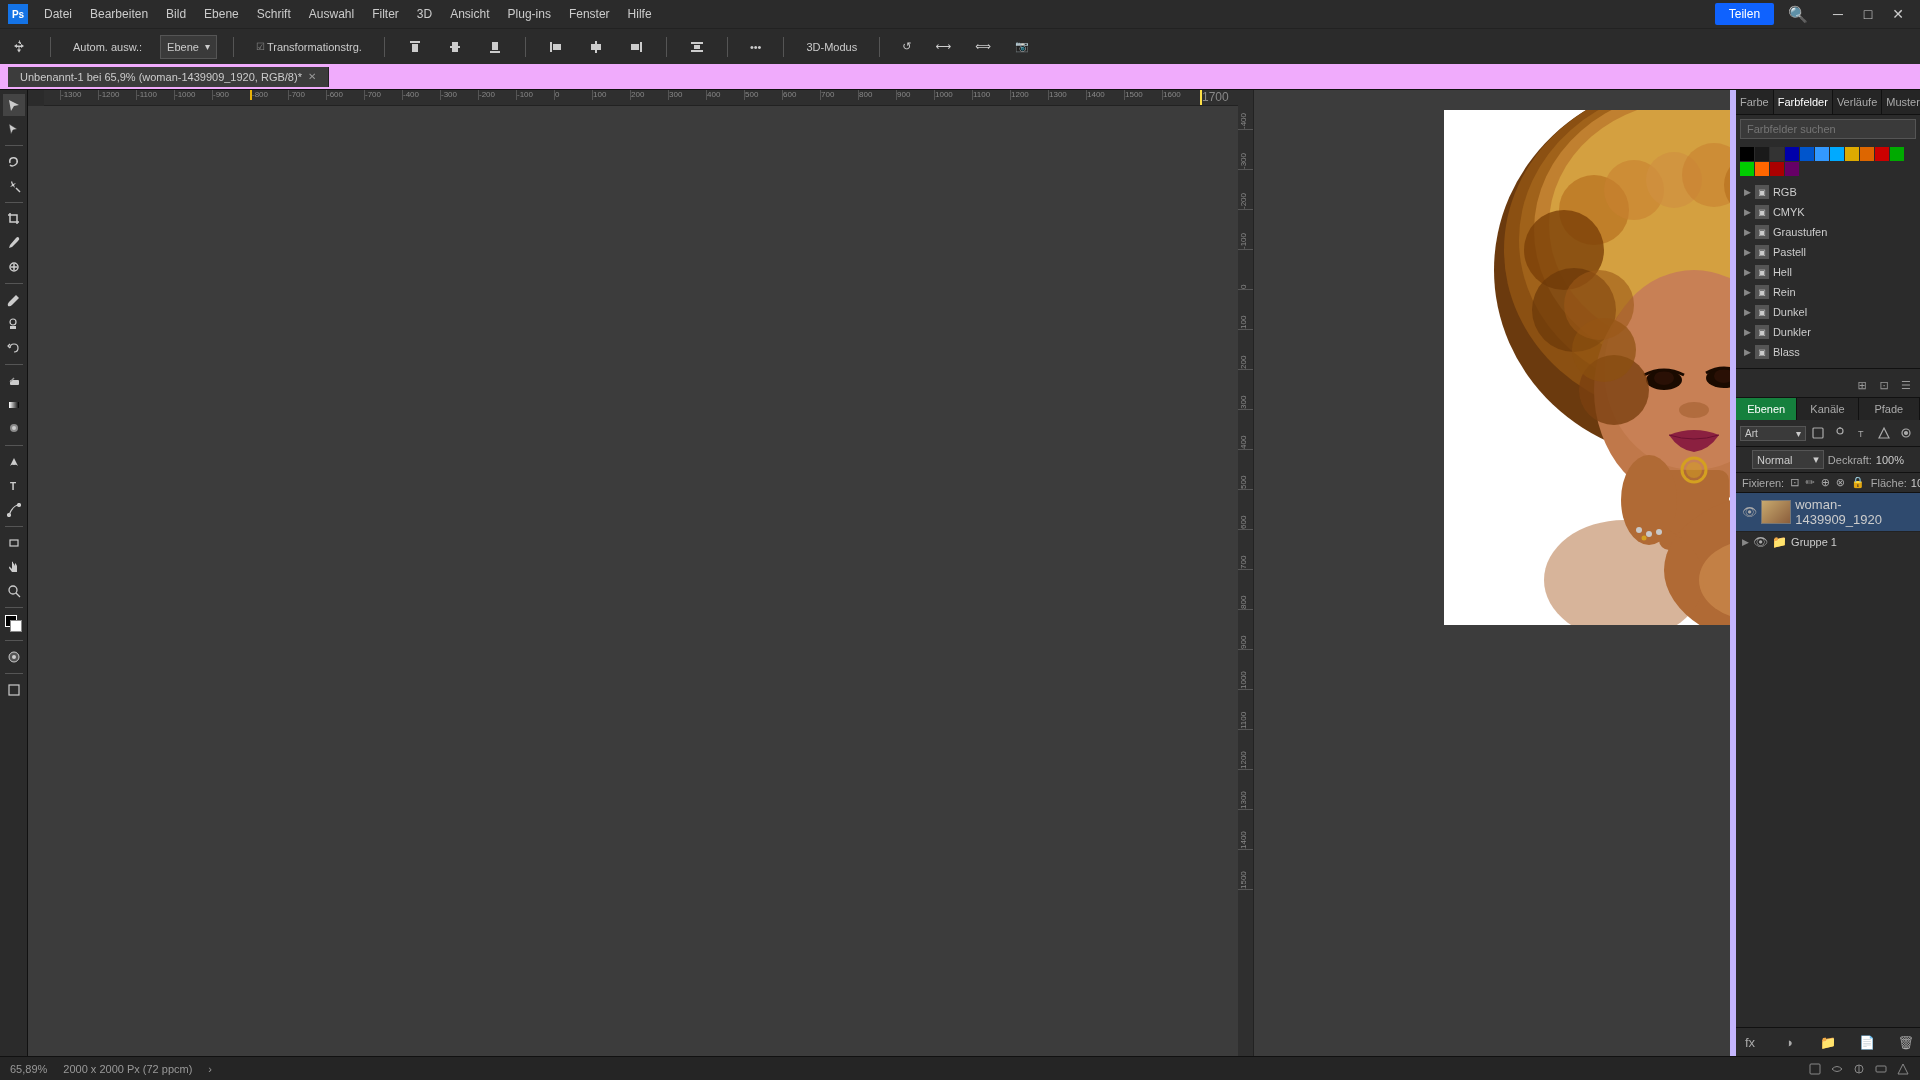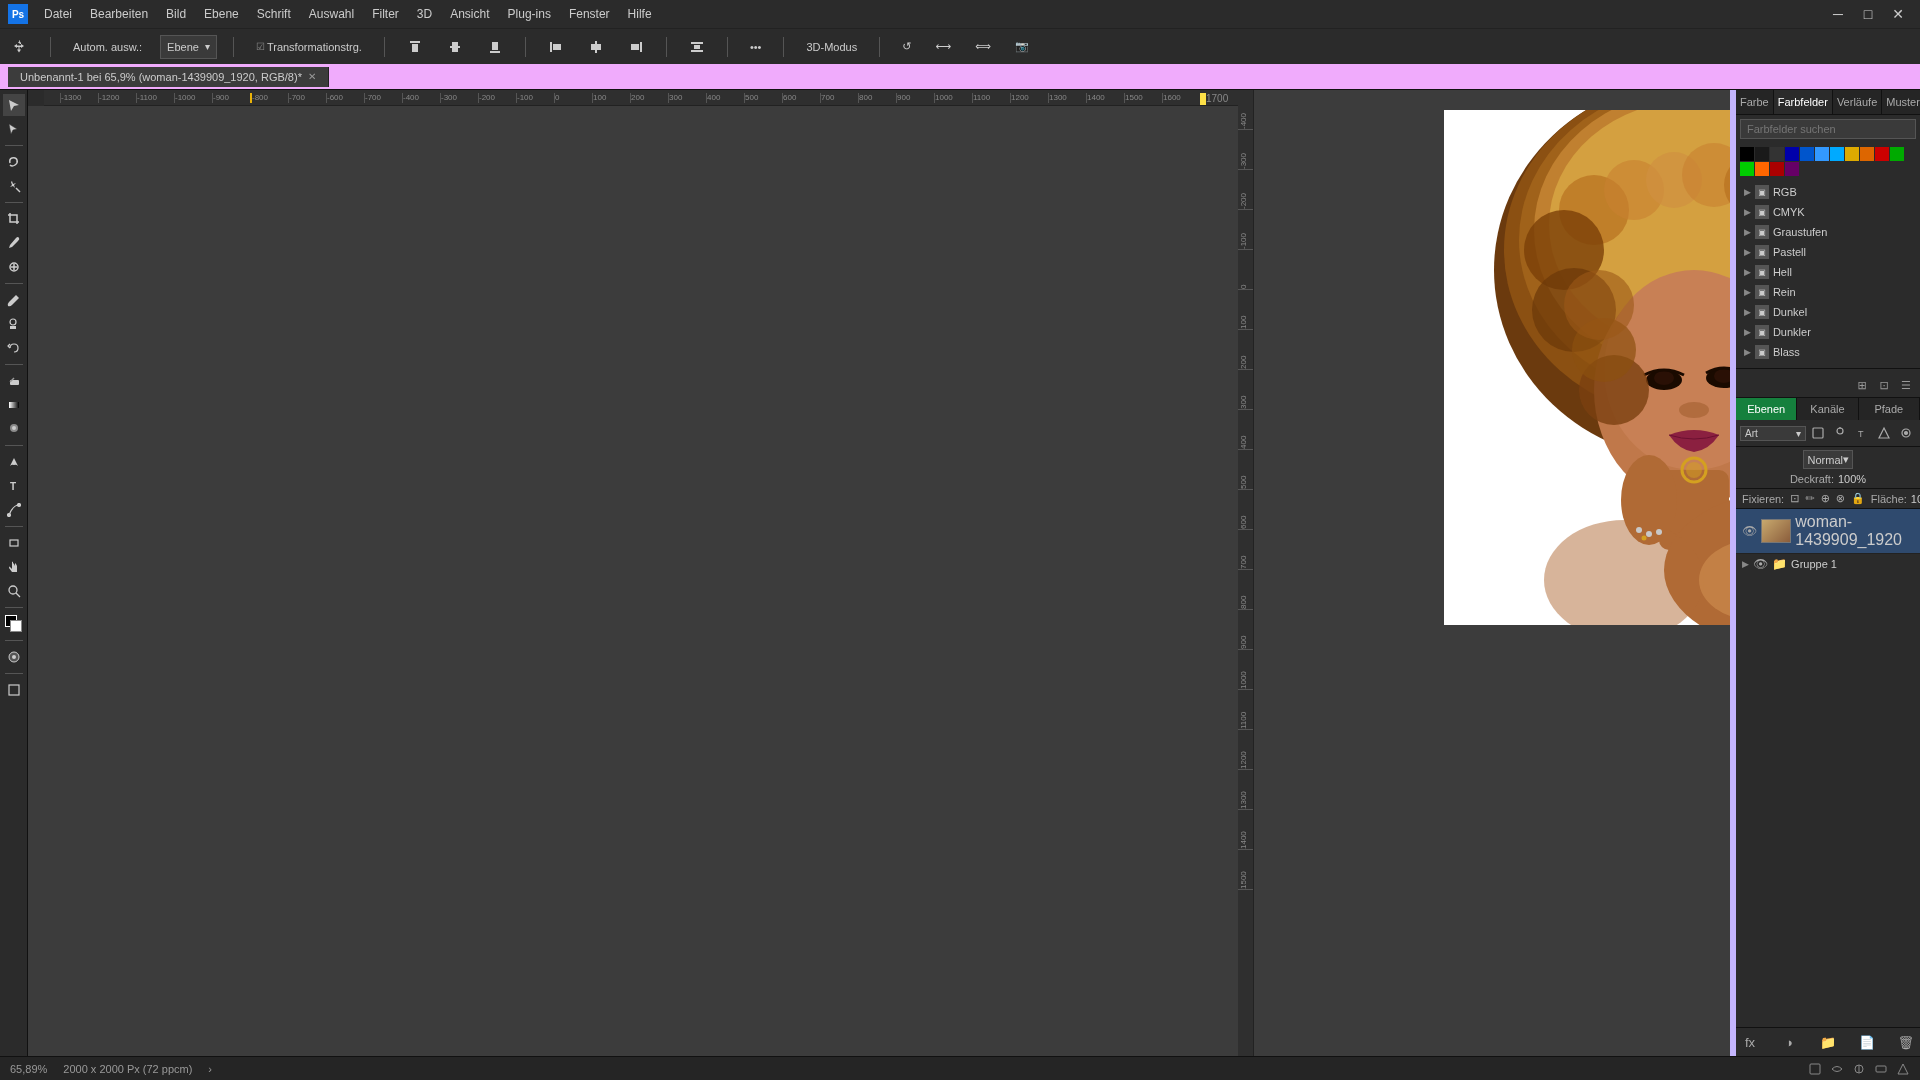--- a/index.html
+++ b/index.html
@@ -74,37 +74,37 @@
     .panel-icon-btn { width: 20px; height: 20px; color: #999; display: flex; align-items: center; justify-content: center; cursor: pointer; font-size: 11px; }
 
     
     #layers-section { flex: 1; display: flex; flex-direction: column; border-top: 1px solid #111; }
     #layers-tabs { display: flex; background: #252525; }
     #layers-tabs .ltab { flex: 1; padding: 5px 4px; text-align: center; font-size: 11px; color: #aaa; cursor: pointer; border-right: 1px solid #111; }
     #layers-tabs .ltab.active { color: #fff; background: #15803d; }
     #layers-toolbar { display: flex; align-items: center; padding: 3px 4px; gap: 2px; background: #2b2b2b; border-bottom: 1px solid #111; }
     #layers-toolbar .lt-btn { width: 20px; height: 20px; color: #aaa; display: flex; align-items: center; justify-content: center; cursor: pointer; font-size: 11px; }
     #layers-toolbar .lt-dropdown { display: flex; align-items: center; background: #3a3a3a; border: 1px solid #555; padding: 1px 4px; color: #ccc; font-size: 10px; cursor: pointer; flex: 1; justify-content: space-between; }
-    #blend-row { display: flex; align-items: center; padding: 3px 16px; gap: 4px; font-size: 11px; background: #2b2b2b; border-bottom: 1px solid #111; flex-direction: column; }
+    #blend-row { display: flex; align-items: center; padding: 3px 16px; gap: 4px; font-size: 11px; background: #2b2b2b; border-bottom: 1px solid #111; }
     #blend-mode { flex: 1; display: flex; align-items: center; background: #3a3a3a; border: 1px solid #555; padding: 2px 4px; color: #ccc; font-size: 11px; cursor: pointer; justify-content: space-between; }
     #opacity-row { display: flex; align-items: center; gap: 4px; }
     #opacity-label { font-size: 11px; color: #aaa; }
     #opacity-val { color: #ccc; font-size: 11px; }
     #fix-row { display: flex; align-items: center; padding: 3px 6px; gap: 6px; font-size: 11px; border-bottom: 1px solid #111; }
     #fix-row .fix-icon { color: #aaa; cursor: pointer; }
     #fill-row { display: flex; align-items: center; gap: 4px; }
     #fill-label { font-size: 11px; color: #aaa; }
     #fill-val { color: #ccc; font-size: 11px; }
     #layers-list { flex: 1; overflow-y: auto; }
     .layer-item { display: flex; align-items: center; padding: 4px 6px; gap: 4px; cursor: pointer; border-bottom: 1px solid #222; }
     .layer-item.active { background: #2f4a6e; }
     .layer-vis { color: #aaa; font-size: 12px; cursor: pointer; }
     .layer-thumb { width: 30px; height: 24px; background: #555; border: 1px solid #777; overflow: hidden; display: flex; align-items: center; justify-content: center; }
     .layer-thumb-inner { width: 100%; height: 100%; background: linear-gradient(135deg, #c8a96e, #8B5E3C); }
-    .layer-name { font-size: 16px; color: #ccc; flex: 1; }
+    .layer-name { font-size: 13px; color: #ccc; flex: 1; }
     .layer-group { display: flex; align-items: center; padding: 3px 6px; gap: 4px; cursor: pointer; }
     .group-arrow { color: #888; font-size: 9px; }
     .group-icon { color: #888; font-size: 12px; }
     .group-name { font-size: 11px; color: #ccc; }
     #layers-bottom { display: flex; justify-content: space-between; padding: 4px; border-top: 1px solid #111; }
     .lb-btn { width: 20px; height: 20px; color: #aaa; display: flex; align-items: center; justify-content: center; cursor: pointer; font-size: 13px; }
 
     
     #statusbar { display: flex; align-items: center; background: #252525; height: 24px; padding: 0 10px; gap: 16px; border-top: 1px solid #111; font-size: 11px; color: #999; }
     #statusbar .status-right { margin-left: auto; display: flex; align-items: center; gap: 8px; }
@@ -124,20 +124,24 @@
       <span class="menu-item">Ebene</span>
       <span class="menu-item">Schrift</span>
       <span class="menu-item">Auswahl</span>
       <span class="menu-item">Filter</span>
       <span class="menu-item">3D</span>
       <span class="menu-item">Ansicht</span>
       <span class="menu-item">Plug-ins</span>
       <span class="menu-item">Fenster</span>
       <span class="menu-item">Hilfe</span>
     </div>
+  </div>
+  <div class="title-center">
+    <button class="share-btn">Teilen</button>
+    <span class="icon-btn">🔍</span>
   </div>
   <div class="window-controls">
     <div class="win-btn">─</div>
     <div class="win-btn">□</div>
     <div class="win-btn close">✕</div>
   </div>
 </div>
 
 <div id="toolbar">
 
@@ -396,21 +400,21 @@
           <div class="ruler-tick" style="font-size:8px;color:#888;min-width:38px;border-left:1px solid #555;display:flex;align-items:flex-end;padding-bottom:1px;">700</div>
           <div class="ruler-tick" style="font-size:8px;color:#888;min-width:38px;border-left:1px solid #555;display:flex;align-items:flex-end;padding-bottom:1px;">800</div>
           <div class="ruler-tick" style="font-size:8px;color:#888;min-width:38px;border-left:1px solid #555;display:flex;align-items:flex-end;padding-bottom:1px;">900</div>
           <div class="ruler-tick" style="font-size:8px;color:#888;min-width:38px;border-left:1px solid #555;display:flex;align-items:flex-end;padding-bottom:1px;">1000</div>
           <div class="ruler-tick" style="font-size:8px;color:#888;min-width:38px;border-left:1px solid #555;display:flex;align-items:flex-end;padding-bottom:1px;">1100</div>
           <div class="ruler-tick" style="font-size:8px;color:#888;min-width:38px;border-left:1px solid #555;display:flex;align-items:flex-end;padding-bottom:1px;">1200</div>
           <div class="ruler-tick" style="font-size:8px;color:#888;min-width:38px;border-left:1px solid #555;display:flex;align-items:flex-end;padding-bottom:1px;">1300</div>
           <div class="ruler-tick" style="font-size:8px;color:#888;min-width:38px;border-left:1px solid #555;display:flex;align-items:flex-end;padding-bottom:1px;">1400</div>
           <div class="ruler-tick" style="font-size:8px;color:#888;min-width:38px;border-left:1px solid #555;display:flex;align-items:flex-end;padding-bottom:1px;">1500</div>
           <div class="ruler-tick" style="font-size:8px;color:#888;min-width:38px;border-left:1px solid #555;display:flex;align-items:flex-end;padding-bottom:1px;">1600</div>
-          <div class="ruler-tick" style="font-size:10px;color:#888;min-width:38px;border-left:6px solid #fde047;display:flex;align-items:flex-end;padding-bottom:1px;">1700</div>
+          <div class="ruler-tick" style="font-size:12px;color:#888;min-width:38px;border-left:2px solid #fde047;display:flex;align-items:flex-end;padding-bottom:1px;">1700</div>
         </div>
       </div>
     </div>
     <div id="canvas-with-ruler">
       <div id="ruler-v">
         <div class="ruler-tick-v">-400</div>
         <div class="ruler-tick-v">-300</div>
         <div class="ruler-tick-v">-200</div>
         <div class="ruler-tick-v">-100</div>
         <div class="ruler-tick-v">0</div>

